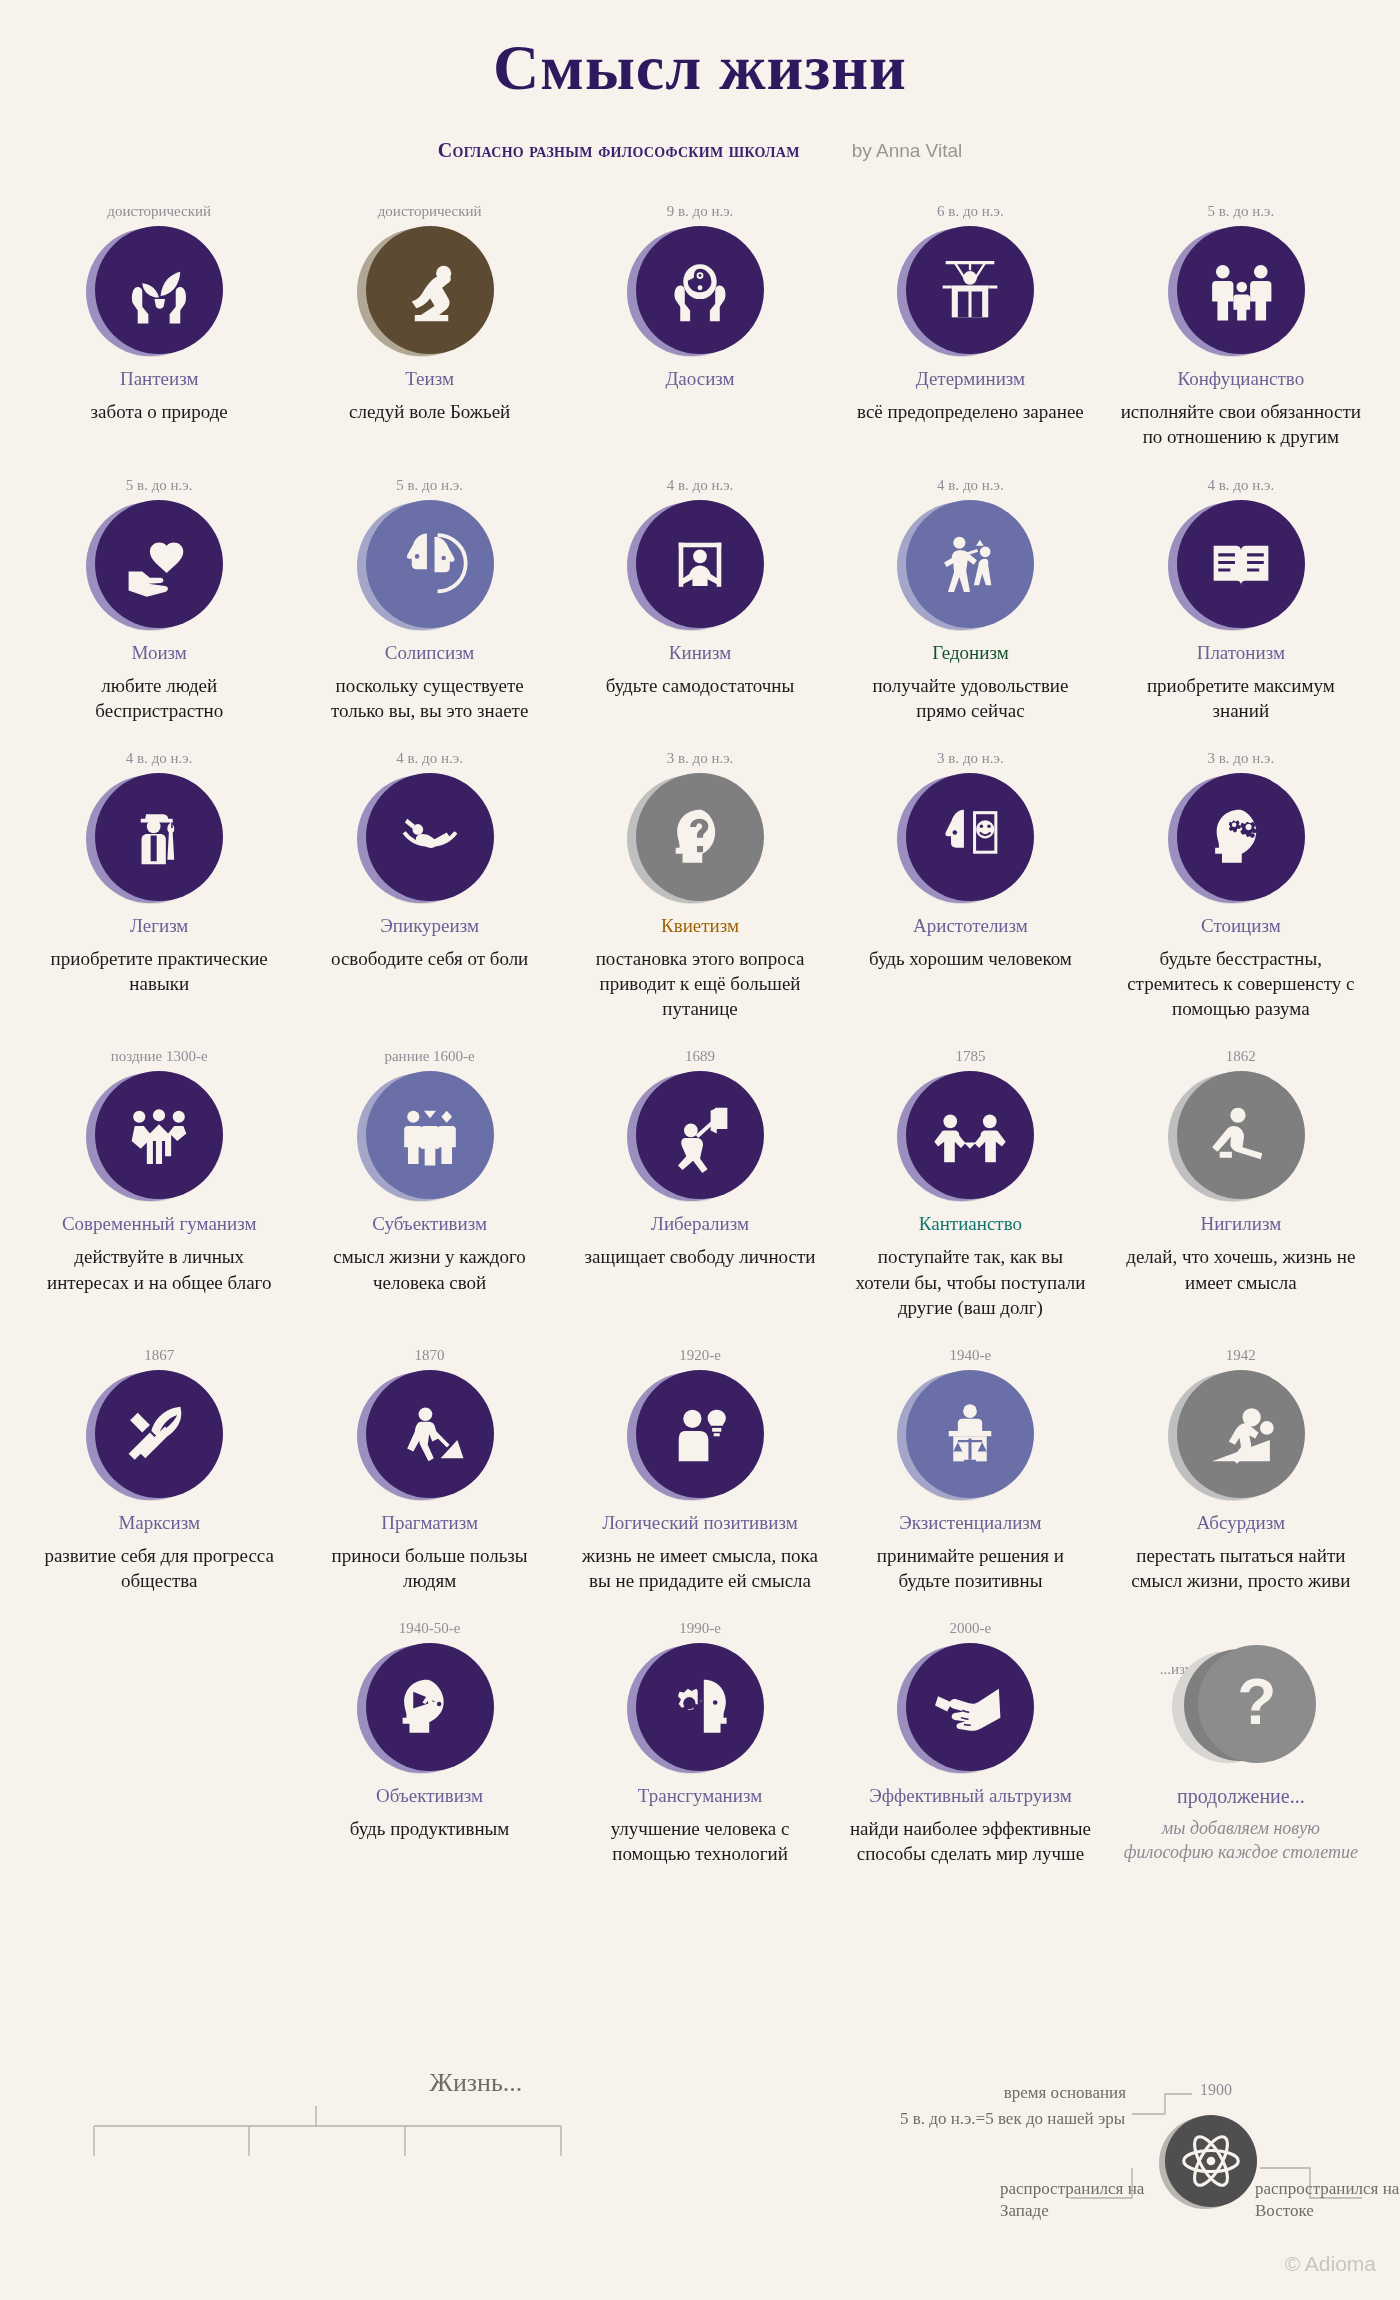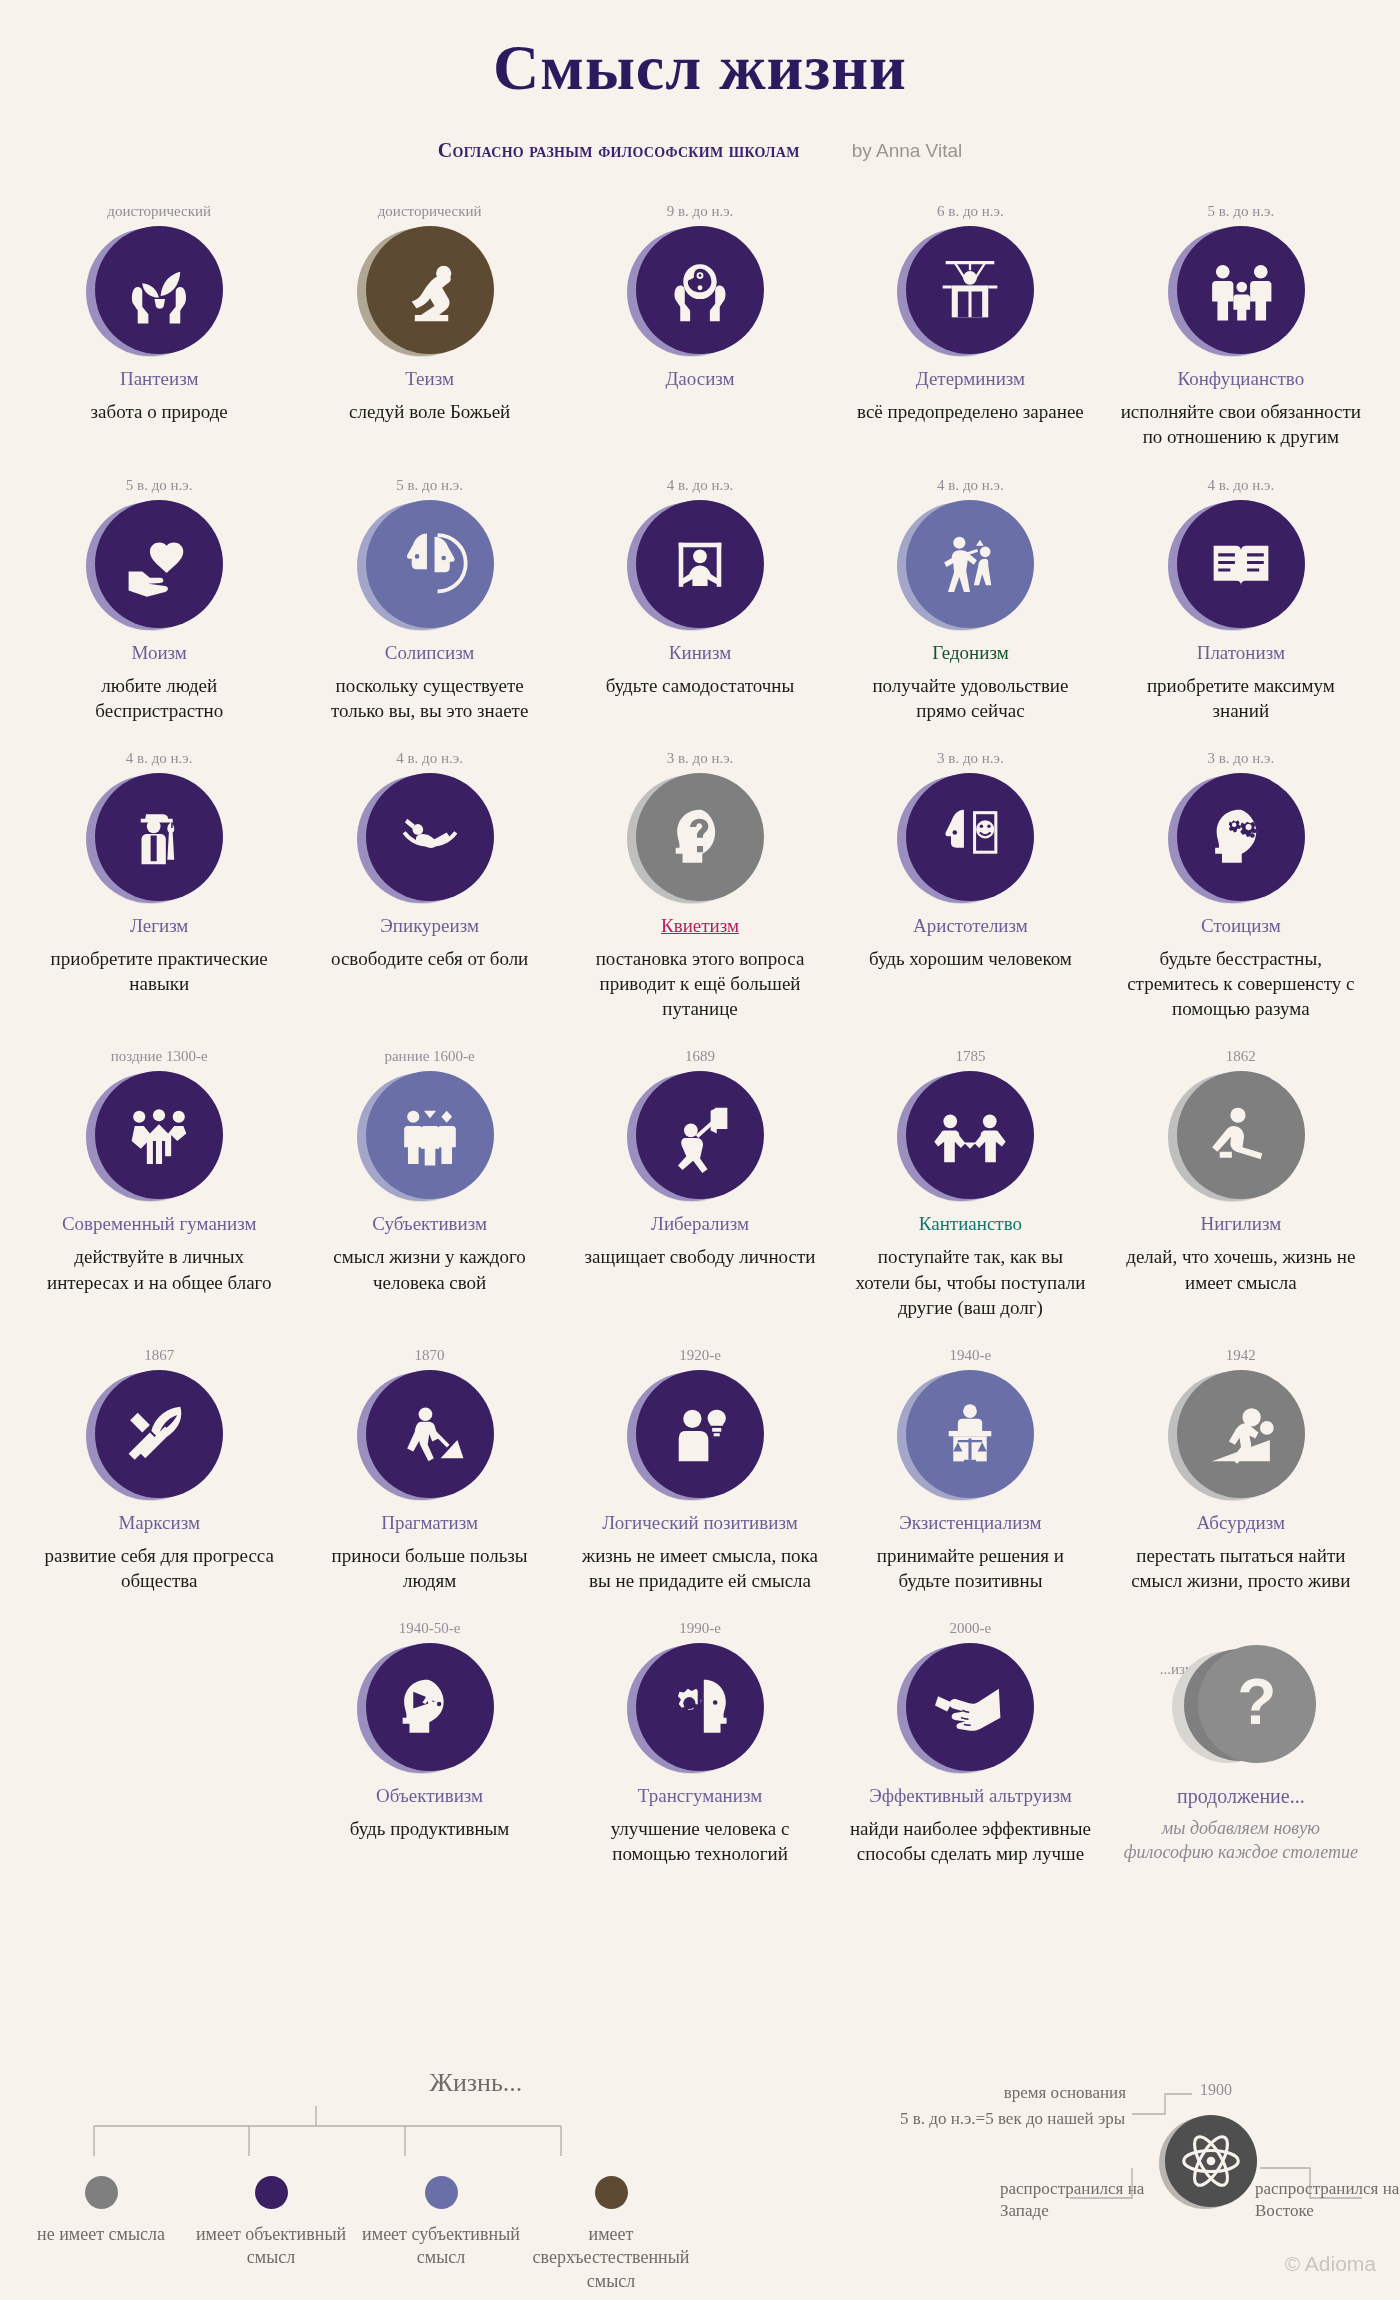--- a/index.html
+++ b/index.html
@@ -401,21 +401,21 @@
           <div class="era">3 в. до н.э.</div>
           <div class="circle-wrap" style="--ring: #bfbfbf;">
             <div style="position: absolute; left: -9px; top: 2px; width: 128px; height: 128px; border-radius: 50%; z-index: 1; background: rgb(191, 191, 191);"></div>
             <div class="circle" style="background: rgb(127, 127, 127);">
               <svg viewBox="0 0 100 100">
                 <path fill="#f7f3ec" d="M50 14c-18 0-30 13-30 29 0 8 3 13 3 18v3h-5v8h9v12h26V72c10-5 17-15 17-29 0-16-12-29-20-29z"></path>
    <path fill="#7f7f7f" d="M49 26c-7 0-12 5-12 11h8c0-3 2-5 4-5s4 2 4 4c0 4-7 5-7 12v3h8v-2c0-4 7-6 7-13 0-6-5-10-12-10zM46 62h8v8h-8z"></path>
               </svg>
             </div>
           </div>
-          <div class="school-name" style="color: #be185d; text-decoration: underline;">Квиетизм</div>
+          <div class="school-name" style="color: #a16207;">Квиетизм</div>
           <div class="school-desc">постановка этого вопроса приводит к ещё большей путанице</div>
         </div>
         <div class="cell">
           <div class="era">3 в. до н.э.</div>
           <div class="circle-wrap" style="--ring: #9b8fc0;">
             <div style="position: absolute; left: -9px; top: 2px; width: 128px; height: 128px; border-radius: 50%; z-index: 1; background: rgb(155, 143, 192);"></div>
             <div class="circle" style="background: rgb(58, 32, 99);">
               <svg viewBox="0 0 100 100">
                 <path fill="#f7f3ec" d="M42 14c-9 0-14 8-16 14l-8 16c-1 3 0 5 3 5h4v9c0 4 3 6 7 6h10V14z"></path>
    <circle cx="30" cy="44" r="3" fill="#3a2063"></circle>
@@ -698,38 +698,20 @@
     <div class="legend-tree">
       <svg width="680" height="78" viewBox="0 0 680 78">
         <line x1="300" y1="8" x2="300" y2="28" stroke="#b4b1ac" stroke-width="1.4"></line>
         <line x1="78" y1="28" x2="545" y2="28" stroke="#b4b1ac" stroke-width="1.4"></line>
         <line x1="78" y1="28" x2="78" y2="58" stroke="#b4b1ac" stroke-width="1.4"></line>
         <line x1="233" y1="28" x2="233" y2="58" stroke="#b4b1ac" stroke-width="1.4"></line>
         <line x1="389" y1="28" x2="389" y2="58" stroke="#b4b1ac" stroke-width="1.4"></line>
         <line x1="545" y1="28" x2="545" y2="58" stroke="#b4b1ac" stroke-width="1.4"></line>
       </svg>
     </div>
-    <div class="legend-items" id="legend-items">
-        <div class="legend-item">
-          <div class="legend-dot" style="background:#7f7f7f"></div>
-          <div class="legend-text">не имеет смысла</div>
-        </div>
-        <div class="legend-item">
-          <div class="legend-dot" style="background:#3a2063"></div>
-          <div class="legend-text">имеет объективный смысл</div>
-        </div>
-        <div class="legend-item">
-          <div class="legend-dot" style="background:#6a6fa8"></div>
-          <div class="legend-text">имеет субъективный смысл</div>
-        </div>
-        <div class="legend-item">
-          <div class="legend-dot" style="background:#5c4a33"></div>
-          <div class="legend-text">имеет сверхъестественный смысл</div>
-        </div>
-      </div>
   </div>
 
   <div class="legend-right">
     <svg width="500" height="210" viewBox="0 0 500 210" style="position:absolute;left:0;top:0">
       <polyline points="232,34 265,34 265,14 292,14" fill="none" stroke="#b4b1ac" stroke-width="1.4"></polyline>
       <polyline points="232,88 232,118 170,118" fill="none" stroke="#b4b1ac" stroke-width="1.4"></polyline>
       <polyline points="360,88 410,88 410,118 462,118" fill="none" stroke="#b4b1ac" stroke-width="1.4"></polyline>
     </svg>
     <div class="lr-text lr-found">время основания</div>
     <div class="lr-text lr-bce">5 в. до н.э.=5 век до нашей эры</div>

